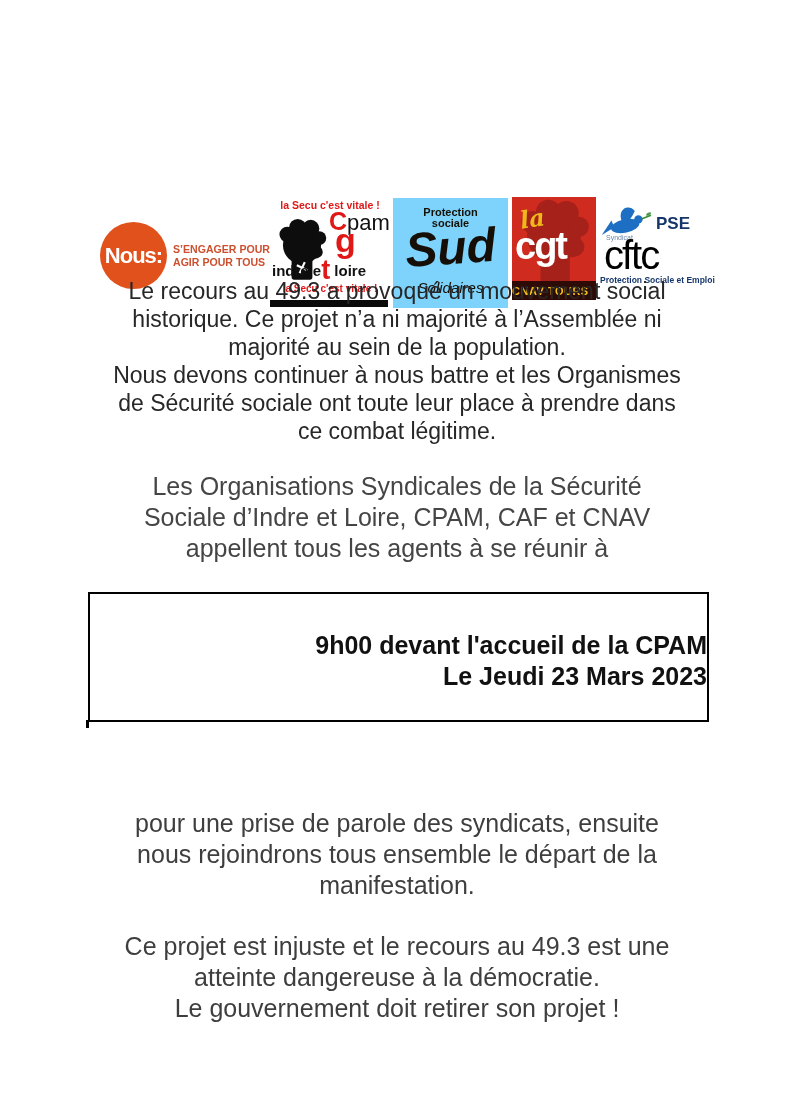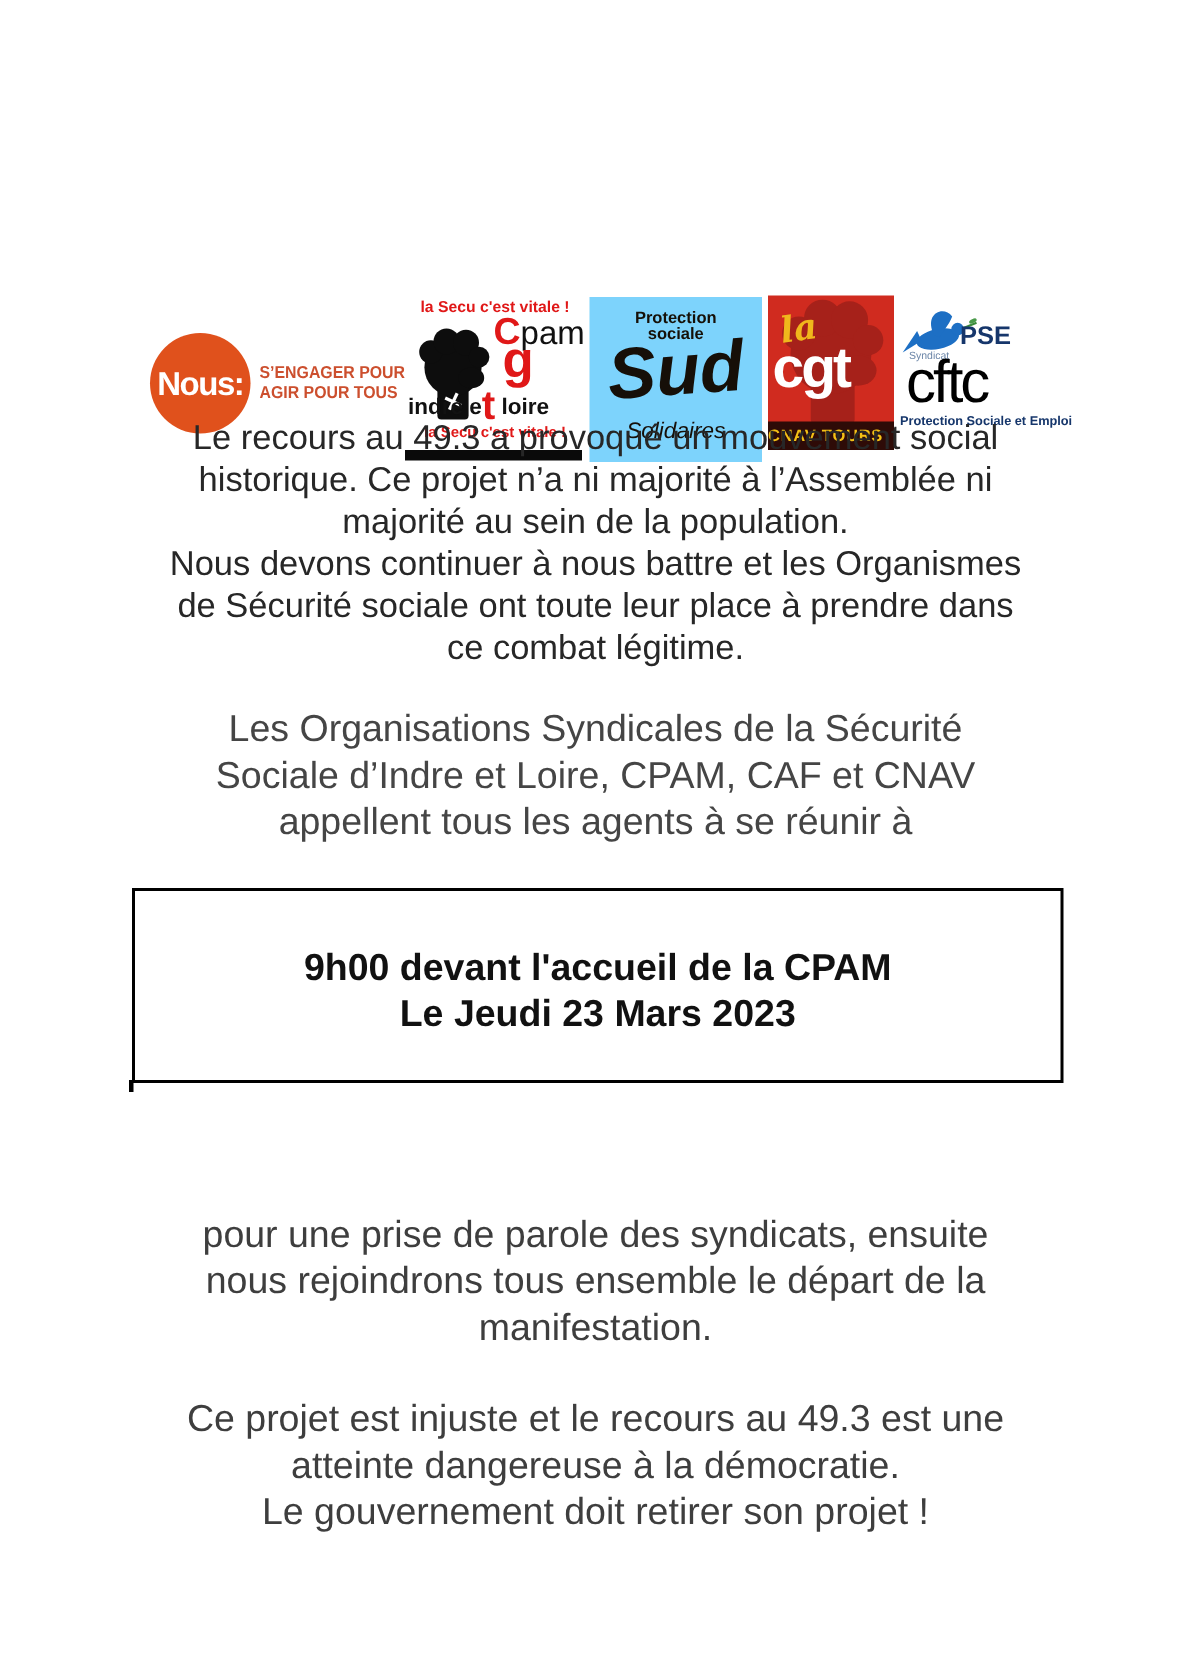--- a/index.html
+++ b/index.html
@@ -56,40 +56,40 @@
   .logo-cnav { position: absolute; left: 512px; top: 99px; width: 84px; height: 103px; background: #d02b1f; overflow: hidden; }
   .cnav-fist { position: absolute; left: 0; top: -4px; width: 84px; height: 90px; }
   .cnav-la { position: absolute; left: 8px; top: 7px; color: #f0b71c; font-family: "DejaVu Serif", serif; font-style: italic; font-weight: bold; font-size: 24px; transform: rotate(-8deg); }
   .cnav-name { position: absolute; left: 3px; top: 30px; color: #ffffff; font-weight: bold; font-size: 38px; line-height: 38px; letter-spacing: -2px; }
   .cnav-banner { position: absolute; left: 0; bottom: 0; width: 100%; height: 19px; background: #2e0b07; display: flex; align-items: center; }
   .cnav-banner span { color: #f3c116; font-weight: bold; font-size: 11px; letter-spacing: 0.5px; white-space: nowrap; }
 
   
   .logo-cftc { position: absolute; left: 600px; top: 103px; width: 92px; height: 92px; background: #ffffff; }
   .cftc-dove { position: absolute; left: 0; top: 0; width: 54px; height: 38px; }
-  .cftc-pse { position: absolute; right: 18px; top: 13px; color: #16366b; font-weight: bold; font-size: 17px; }
+  .cftc-pse { position: absolute; right: 2px; top: 13px; color: #16366b; font-weight: bold; font-size: 17px; }
   .cftc-syndicat { position: absolute; left: 6px; top: 33px; color: #6c86a8; font-size: 7px; }
   .cftc-name { position: absolute; left: 4px; top: 34px; color: #000000; font-weight: normal; font-size: 40px; line-height: 40px; letter-spacing: -2px; }
   .cftc-tagline { position: absolute; left: 0; bottom: 8px; width: 100%; text-align: center; color: #16366b; font-weight: bold; font-size: 8.5px; white-space: nowrap; }
 
   
   .para { position: absolute; left: 40px; width: 714px; text-align: center; white-space: pre-line; margin-top: 25px; }
   .para-intro   { top: 252px; font-size: 23px; line-height: 28px; color: #272727; }
   .para-call    { top: 446px; font-size: 25px; line-height: 31px; color: #454545; }
   .para-speech  { top: 783px; font-size: 25px; line-height: 31px; color: #3e3e3e; }
   .para-closing { top: 906px; font-size: 25px; line-height: 31px; color: #3e3e3e; }
 
   
   .meeting-box {
     position: absolute; left: 88px; top: 592px; width: 621px; height: 130px;
     border: 2px solid #000000; background: #ffffff;
   }
   .meeting-text {
     position: absolute; top: 36px; left: 0; width: 100%;
-    text-align: center; font-weight: bold; font-size: 25px; line-height: 31px;
+    text-align: right; font-weight: bold; font-size: 25px; line-height: 31px;
     color: #111111; white-space: pre-line;
   }
   .box-tail { position: absolute; left: 86px; top: 720px; width: 3px; height: 8px; background: #000000; }
 </style>
 </head>
 <body>
 
 <div class="page">
 
   <div class="logo-strip">

